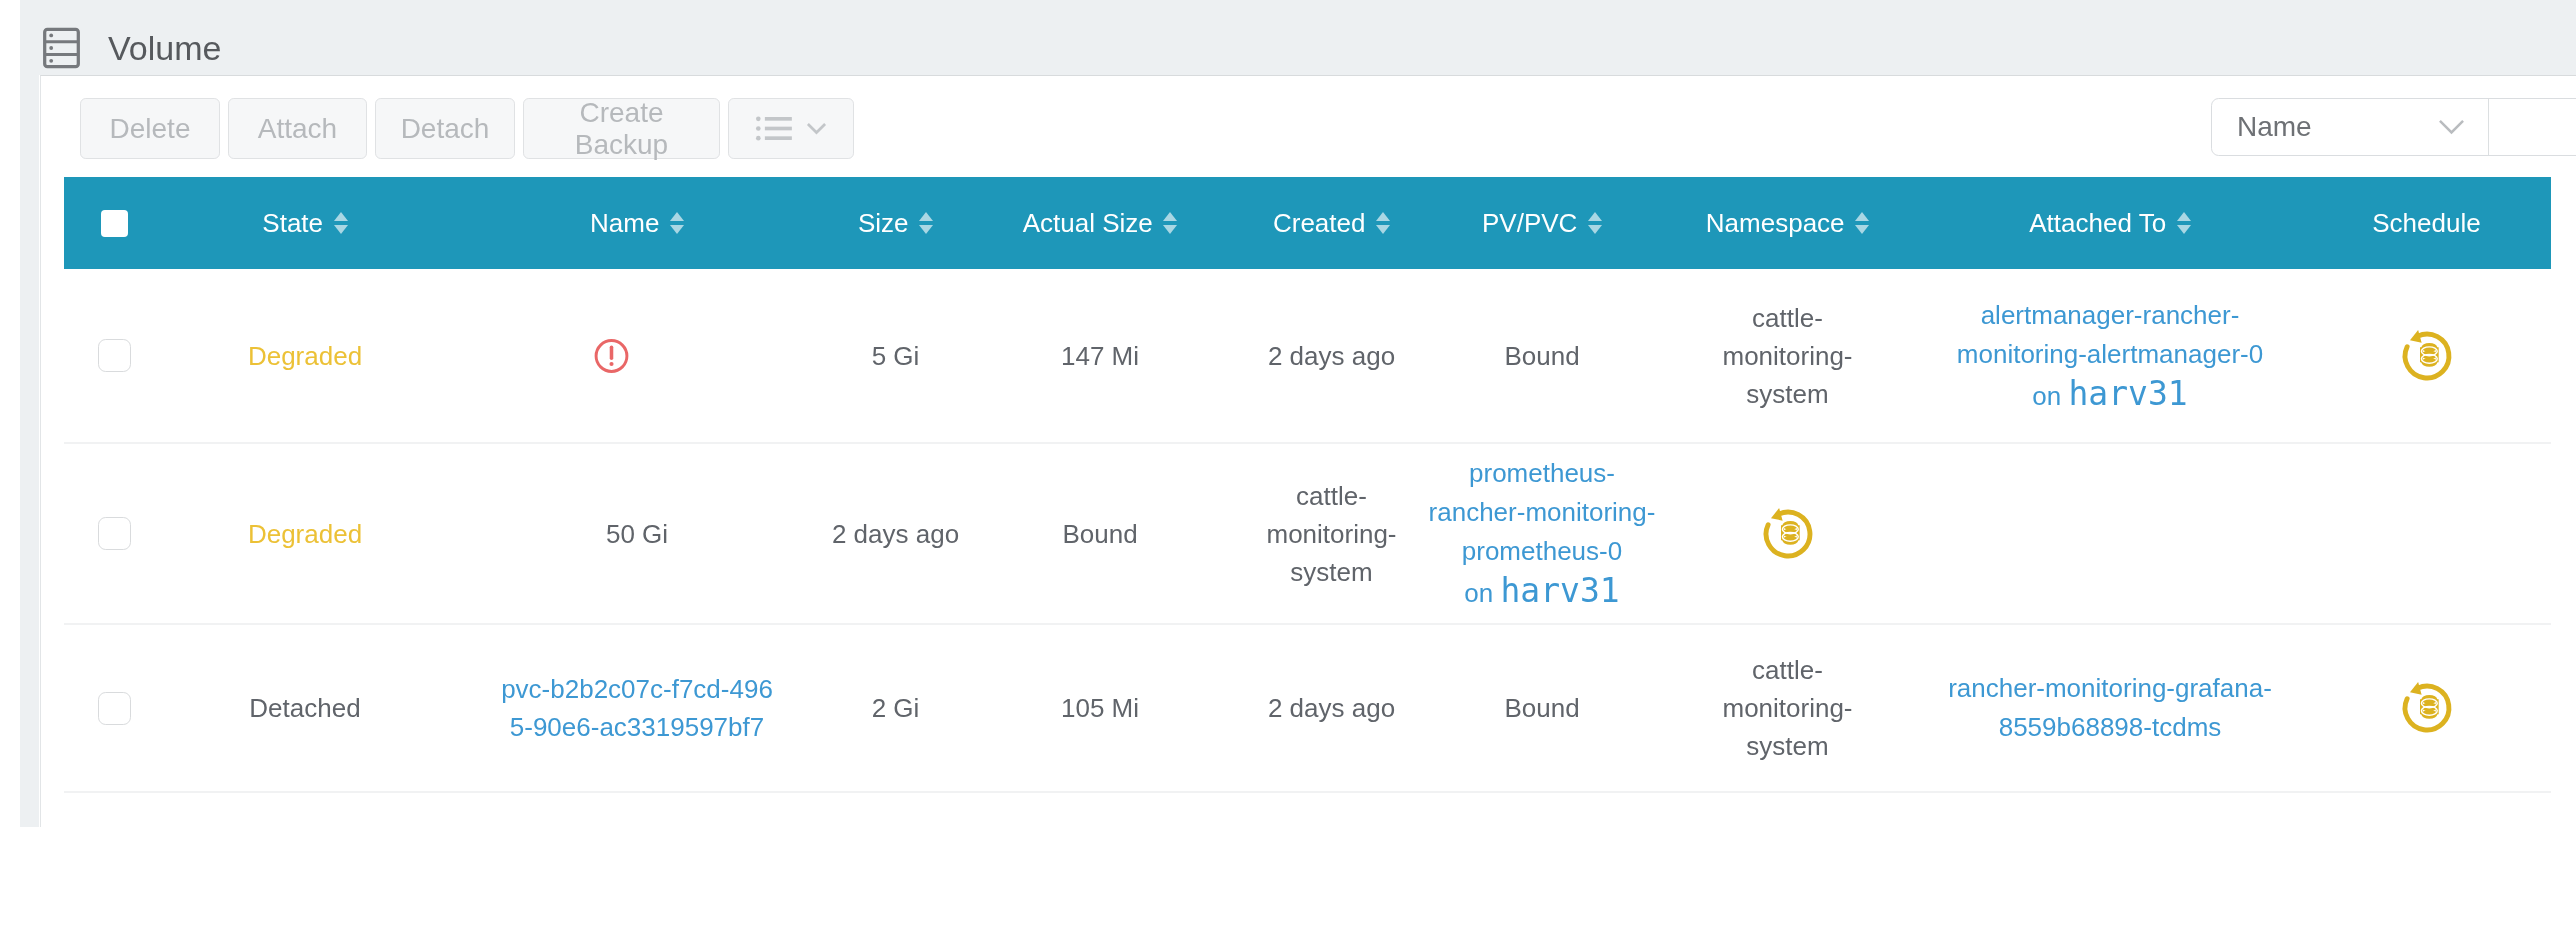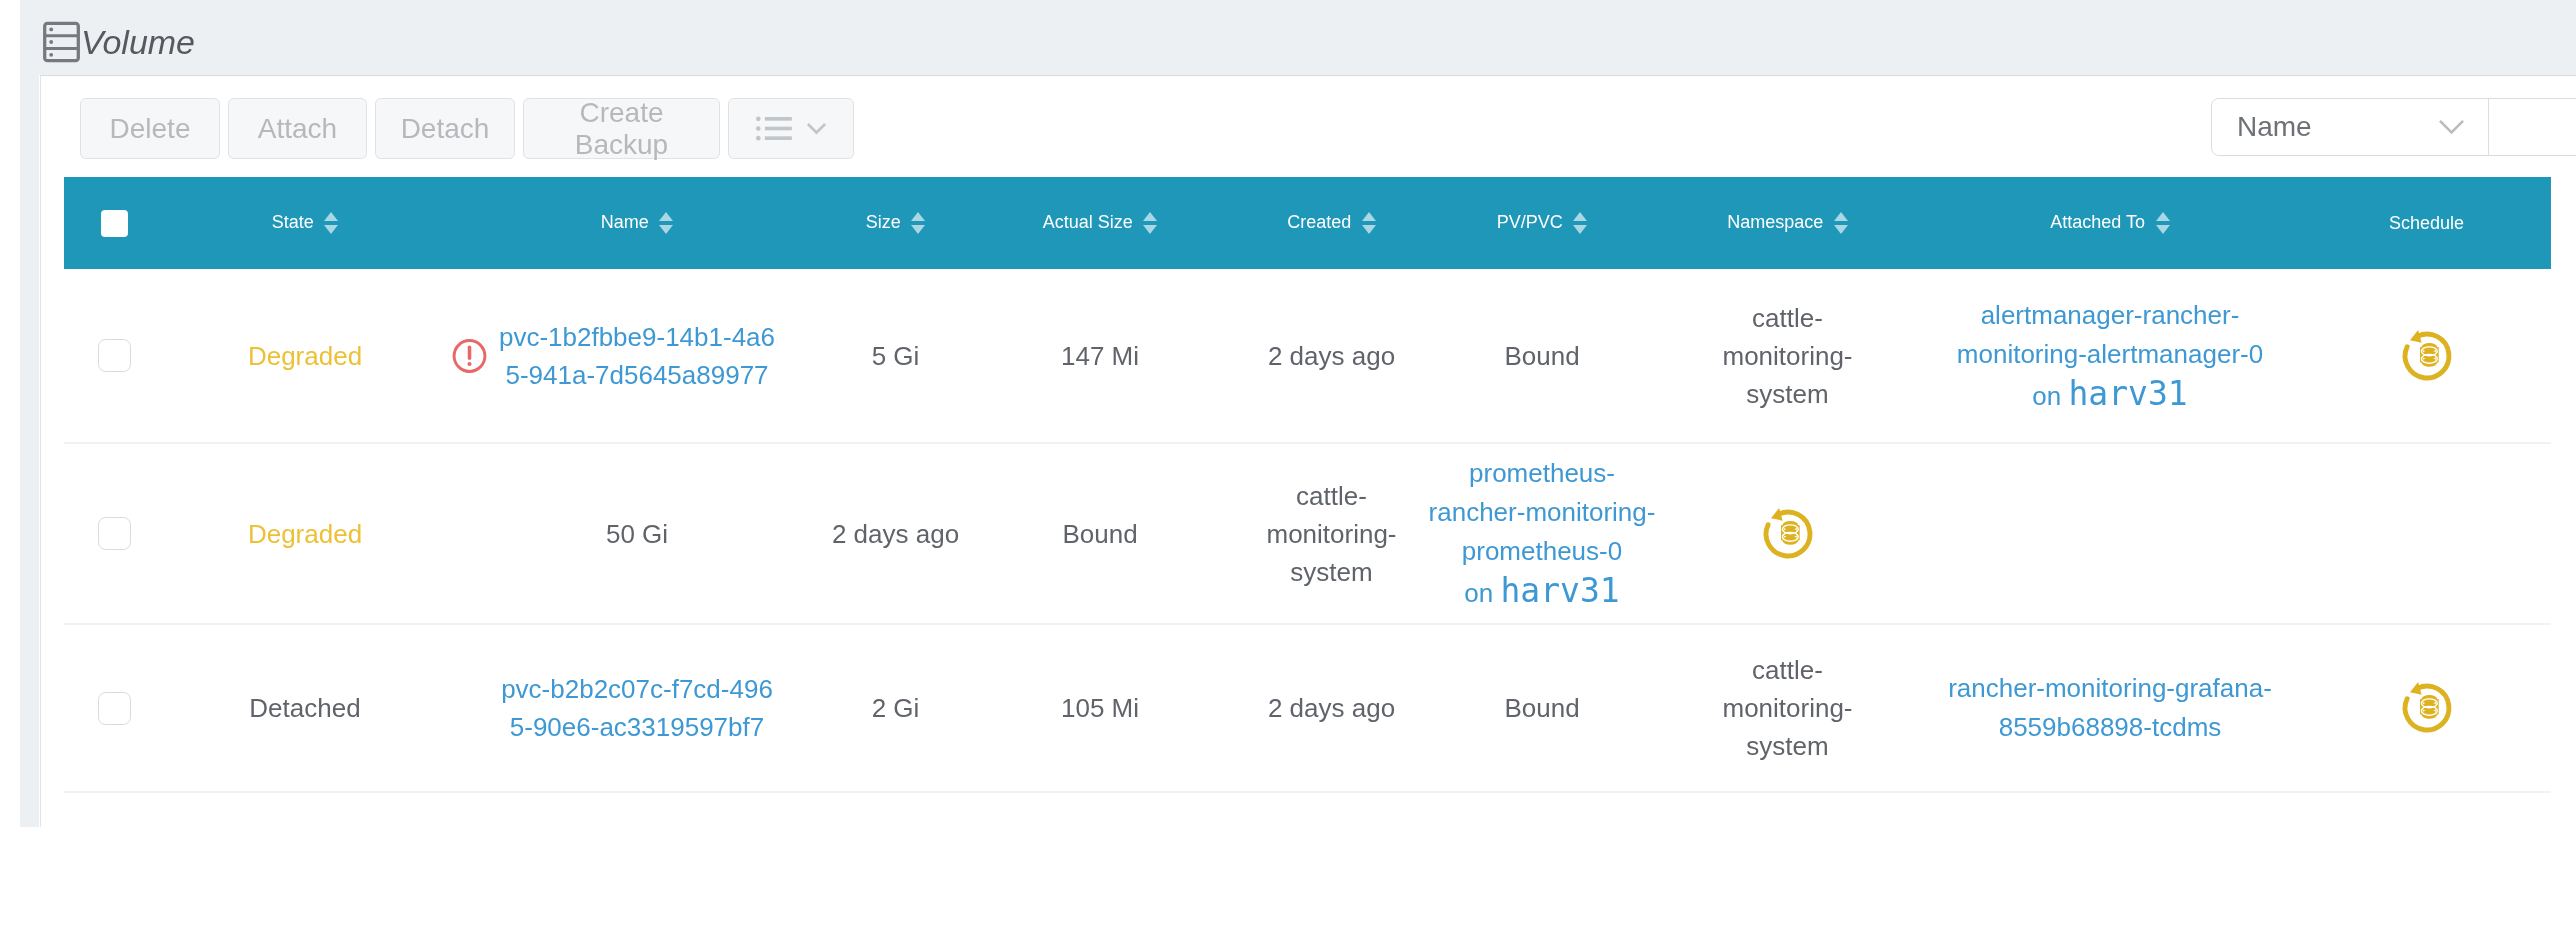--- a/index.html
+++ b/index.html
@@ -5,21 +5,21 @@
   html,body{margin:0;padding:0;background:#ffffff;font-family:"Liberation Sans", sans-serif;}
   .stage{position:relative;width:2576px;height:937px;overflow:hidden;background:#ffffff;}
 
   
   .top-band{position:absolute;left:20px;top:0;width:2556px;height:75px;background:#edf0f2;}
   .left-gutter{position:absolute;left:20px;top:75px;width:19.3px;height:752px;background:#edf0f2;}
   .card{position:absolute;left:40px;top:75px;width:2536px;height:752px;background:#ffffff;
         border-top:1.9px solid #d8dbdd;border-left:1px solid #e2e5e7;box-sizing:border-box;}
 
   
-  .title{position:absolute;left:42px;top:17px;display:flex;align-items:center;gap:0;color:#56595d;font-style:italic;}
+  .title{position:absolute;left:42px;top:23px;display:flex;align-items:center;gap:27px;color:#56595d;}
   .title .txt{font-size:34px;line-height:50px;color:#56595d;}
 
   
   .toolbar{position:absolute;left:80px;top:98px;display:flex;gap:8px;}
   .btn{height:61px;box-sizing:border-box;background:#f6f7f8;border:1px solid #e0e2e4;border-radius:5.8px;
        color:#b6b9bc;font-size:28px;display:flex;align-items:center;justify-content:center;}
   .btn.w1{width:140px}.btn.w2{width:139px}.btn.w3{width:140px}.btn.w4{width:197px}
   .btn.more{width:126px;gap:11.6px;}
 
   
@@ -28,21 +28,21 @@
   .filter .sel{width:277px;box-sizing:border-box;border-right:1px solid #dcdfe1;display:flex;
                align-items:center;justify-content:space-between;padding:0 23px 0 25px;cursor:pointer;}
   .filter .sel .val{font-size:28px;color:#6e7175;}
   .filter .inp{flex:1;border:0;outline:none;font-size:27px;padding:0 9.7px;background:#ffffff;min-width:0;}
 
   
   .table{position:absolute;left:64px;top:177px;width:2487px;}
   .trow{display:grid;grid-template-columns:100px 282px 382px 135px 274px 189px 232px 259px 386px 247px;
         align-items:center;}
   .thead{background:#1e97b9;height:92px;color:#ffffff;}
-  .th{display:flex;align-items:center;justify-content:center;gap:10.6px;font-size:18px;color:#ffffff;}
+  .th{display:flex;align-items:center;justify-content:center;gap:10.6px;font-size:26px;color:#ffffff;}
   .sort{display:inline-flex;flex-direction:column;gap:3.9px;}
   .sort i{display:block;width:0;height:0;border-left:7.7px solid transparent;border-right:7.7px solid transparent;}
   .sort .up{border-bottom:9.7px solid rgba(255,255,255,.62);}
   .sort .dn{border-top:9.7px solid rgba(255,255,255,.62);}
   .rbody{border-bottom:2.9px solid #f1f2f3;}
   .rbody.r1{min-height:173px;}
   .rbody.r2{min-height:179px;}
   .rbody.r3{min-height:166px;}
   .cell{display:flex;align-items:center;justify-content:center;text-align:center;
         font-size:26px;color:#60646a;line-height:38px;}
@@ -193,21 +193,20 @@
       <div class="cell state-degraded">Degraded</div>
       <div class="cell">
         <span class="name-wrap">
           <span class="warn">
             <svg width="37" height="37" viewBox="0 0 24 24">
               <circle cx="12" cy="12" r="10" fill="none" stroke="#e96767" stroke-width="1.9"></circle>
               <line x1="12" y1="6.4" x2="12" y2="13.4" stroke="#e96767" stroke-width="2.3" stroke-linecap="round"></line>
               <circle cx="12" cy="17.2" r="1.35" fill="#e96767"></circle>
             </svg>
           </span>
-          <span>pvc-1b2fbbe9-14b1-4a65-941a-7d5645a89977</span>
         </span>
       </div>
       <div class="cell">5 Gi</div>
       <div class="cell">147 Mi</div>
       <div class="cell">2 days ago</div>
       <div class="cell">Bound</div>
       <div class="cell">
           <span class="ns">cattle-monitoring-system</span>
         </div>
       <div class="cell">

